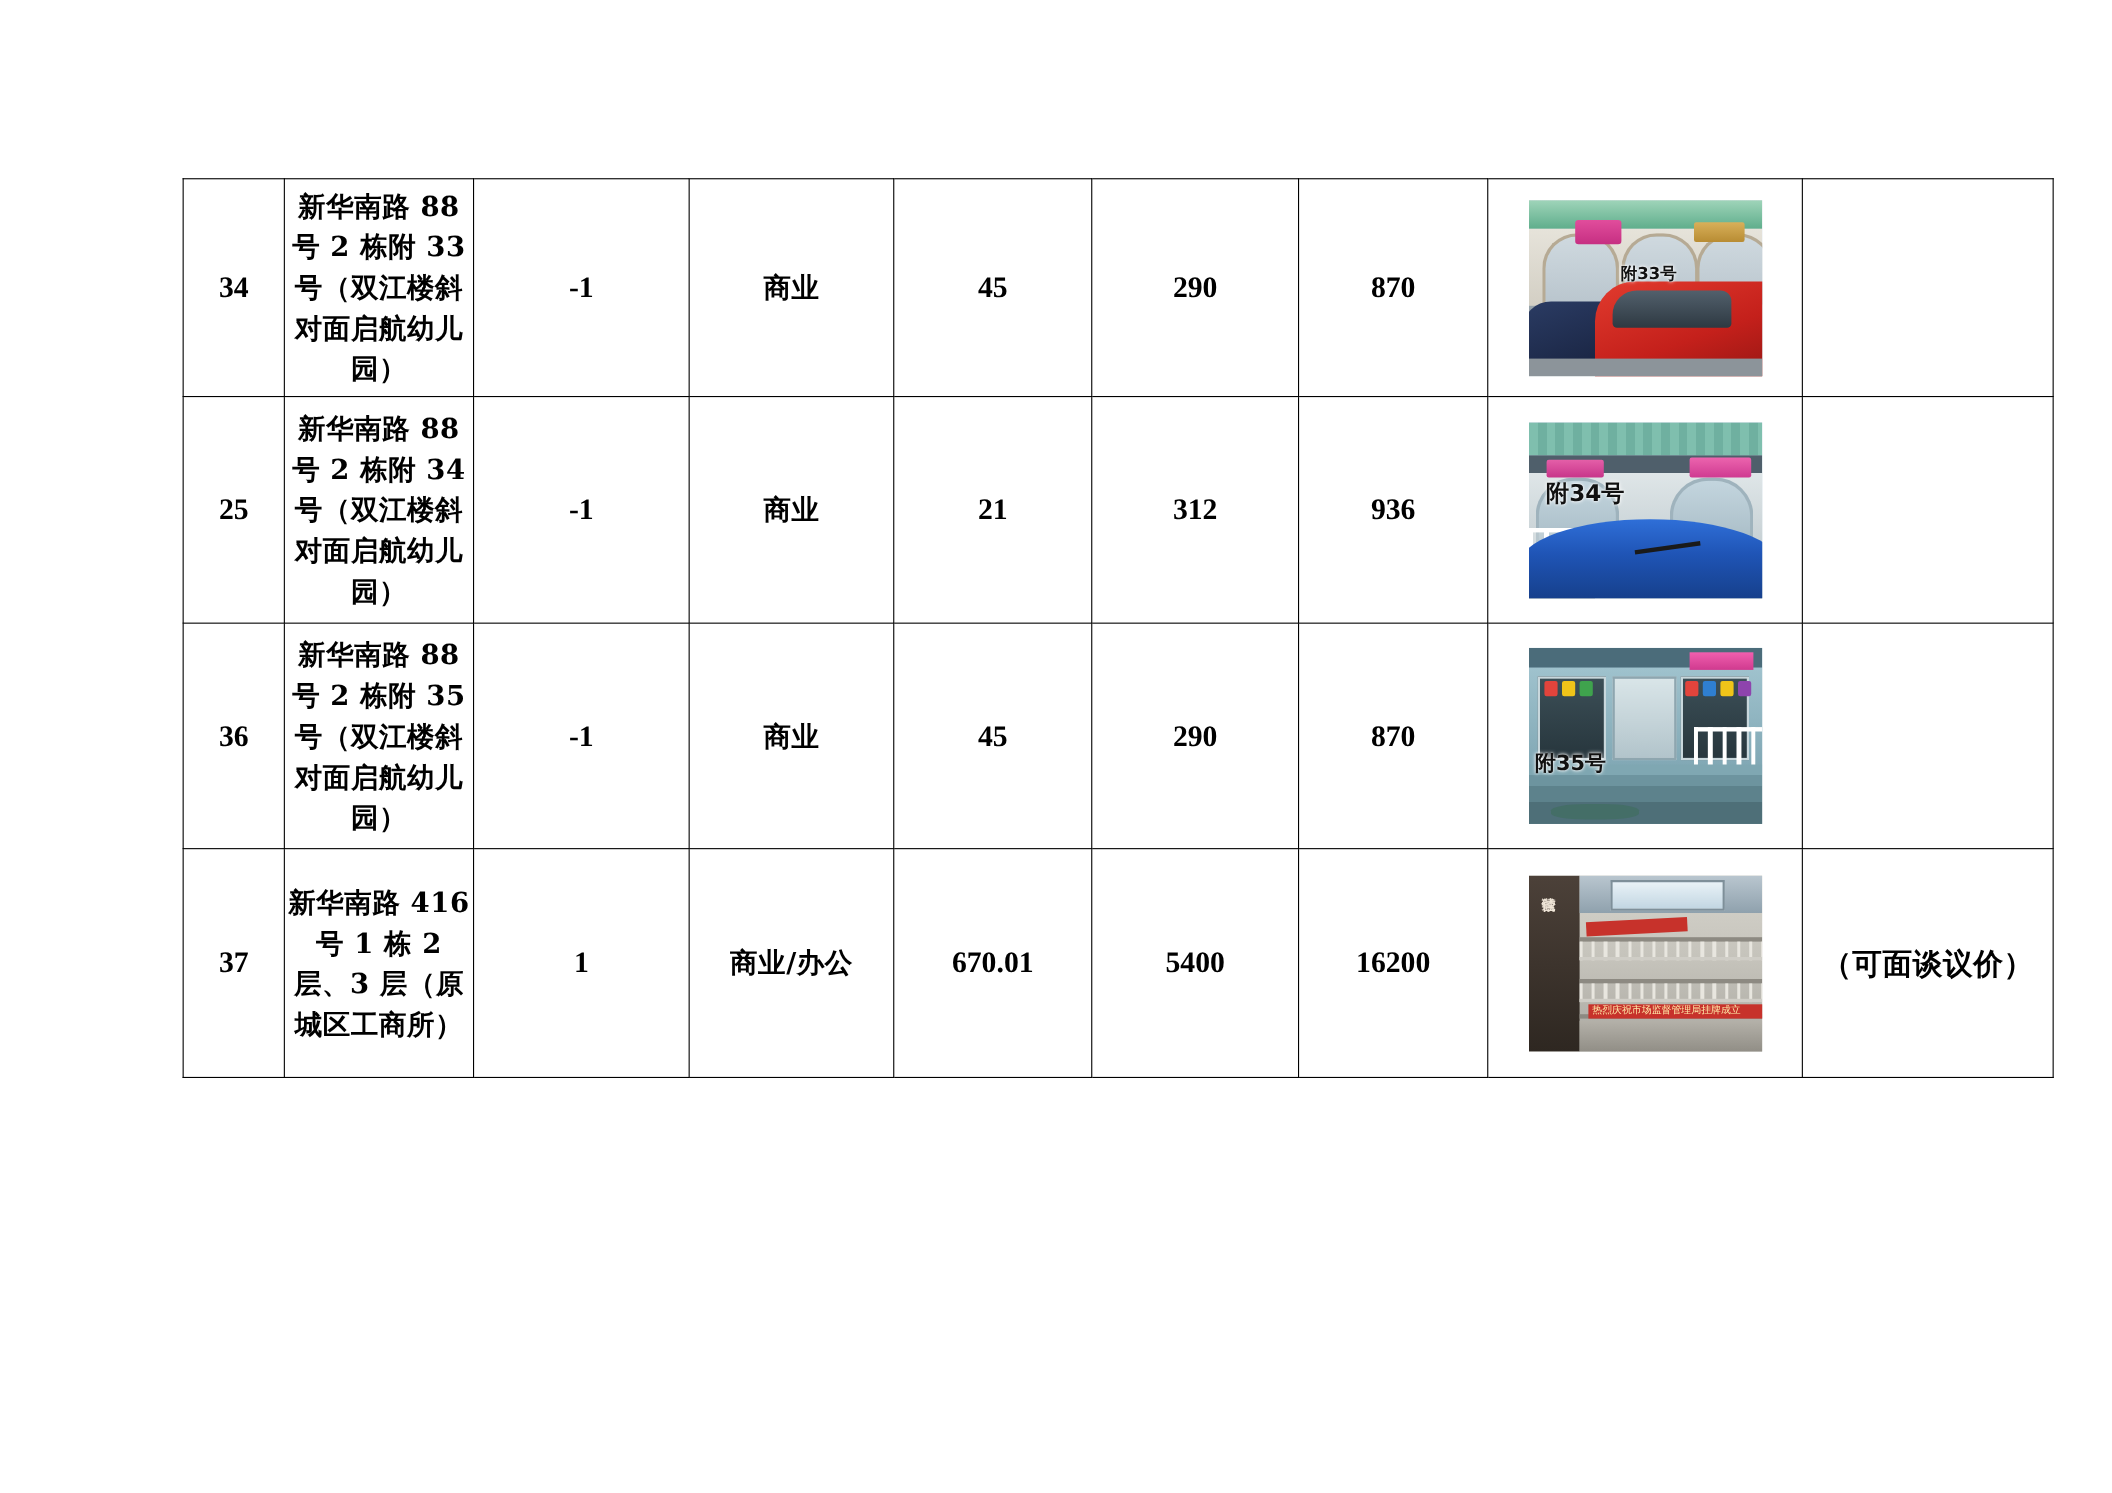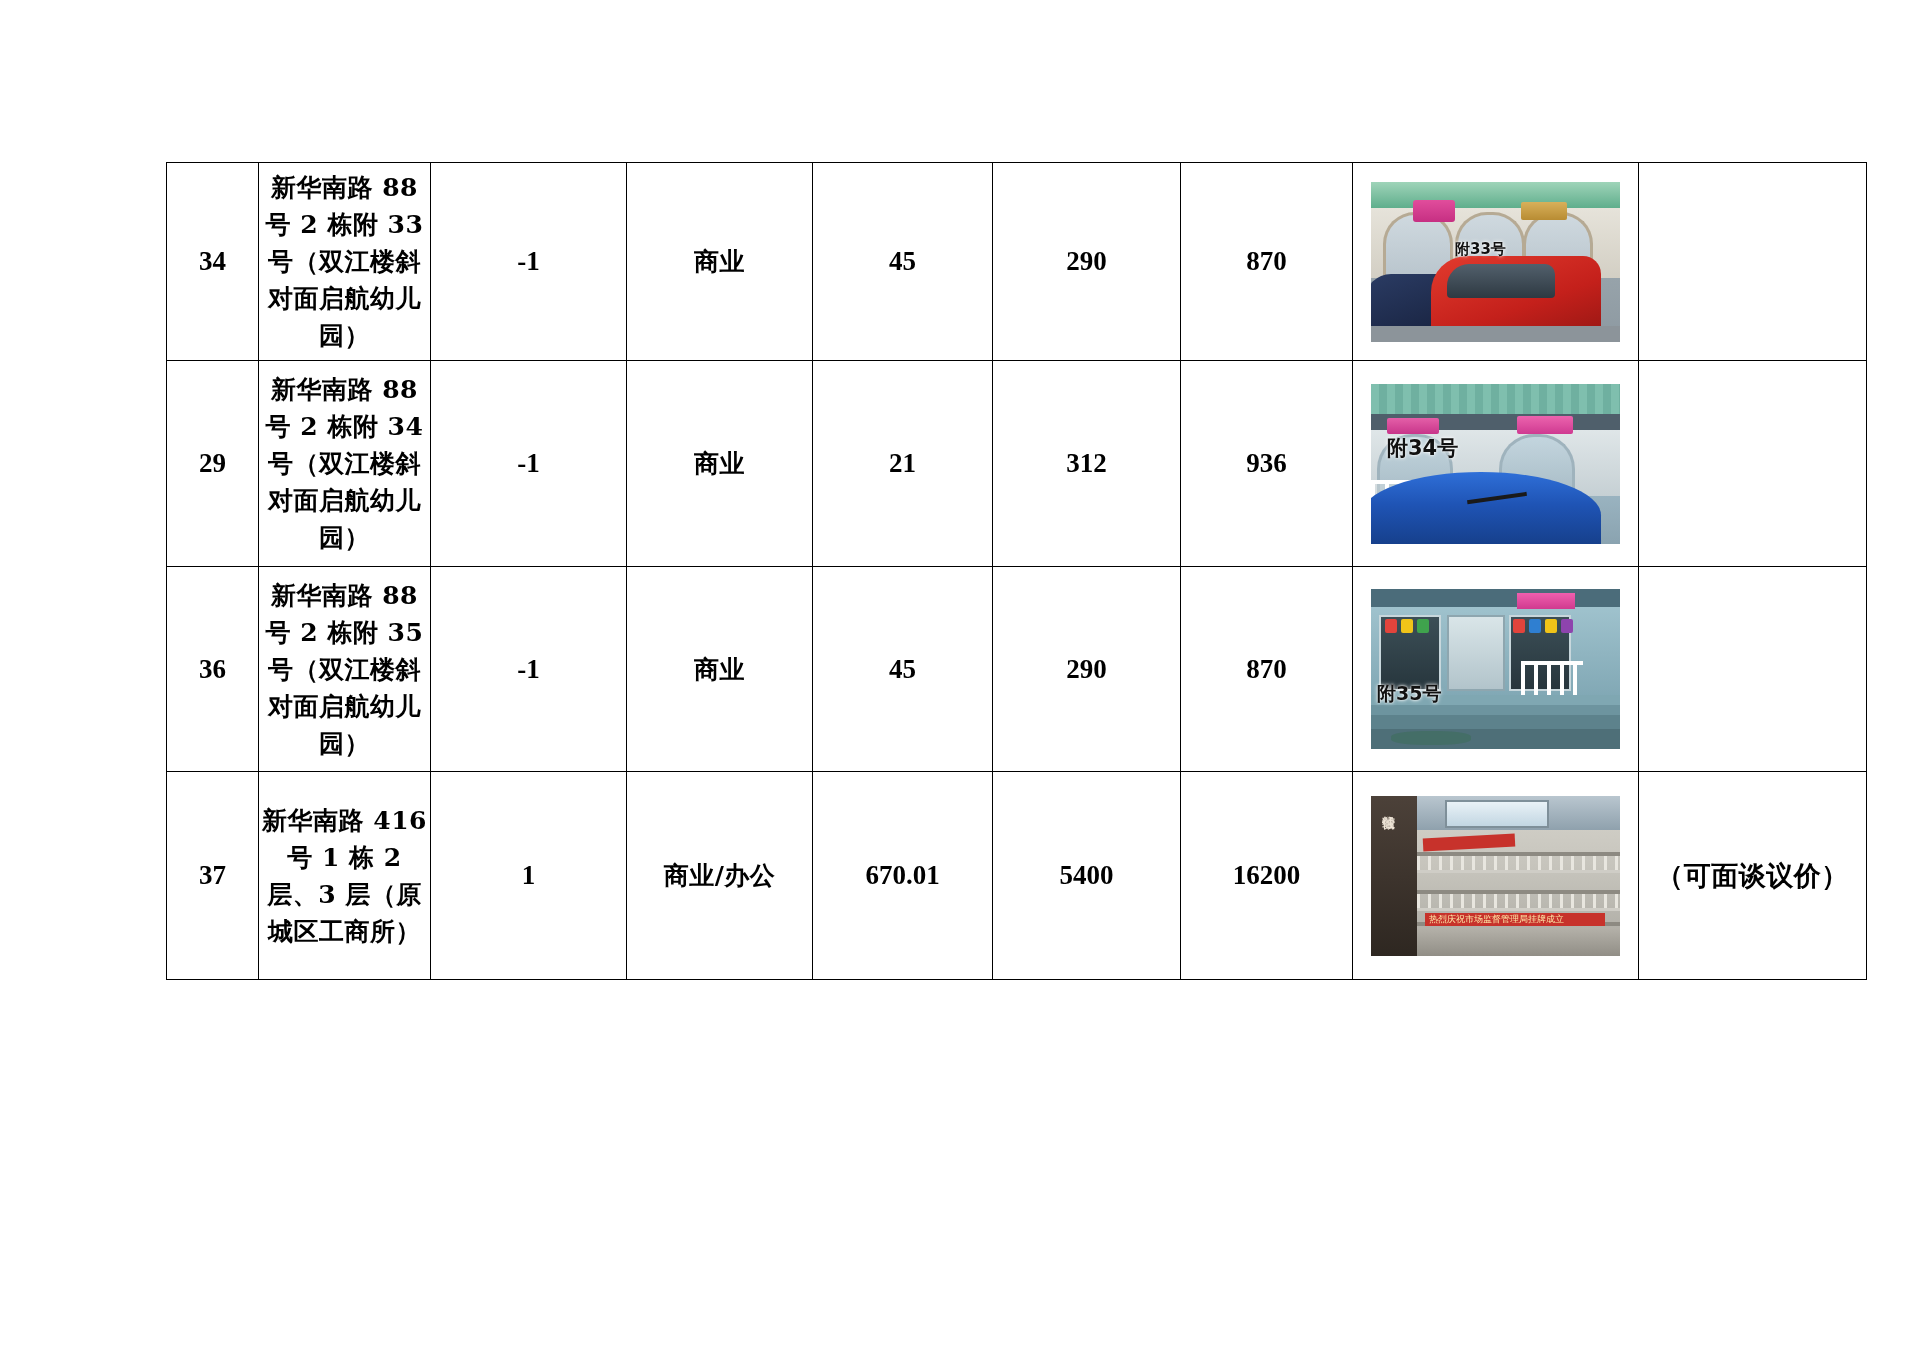--- a/index.html
+++ b/index.html
@@ -85,21 +85,20 @@
   .photo-cell {
     padding: 10px 0;
   }
   .photo {
     width: 212px;
     height: 160px;
     margin: 0 auto;
     position: relative;
     overflow: hidden;
     border: 0;
-    padding-left: 37px;
   }
   .photo .lbl {
     position: absolute;
     font-family: "DejaVu Sans", sans-serif;
     font-weight: 700;
     color: #111;
     text-shadow: 0 0 2px #fff, 0 0 4px #fff;
     font-size: 15px;
     z-index: 9;
   }
@@ -348,21 +347,21 @@
               <div class="bluecar"></div>
               <div class="redcar"></div>
               <div class="ground"></div>
               <div class="lbl" style="left:84px; top:58px;">附33号</div>
             </div>
           </td>
           <td class="cell-note"></td>
         </tr>
 
         <tr style="height:206px;">
-          <td class="cell-idx">29</td>
+          <td class="cell-idx">25</td>
           <td class="cell-addr">新华南路 88 号 2 栋附 34 号（双江楼斜对面启航幼儿园）</td>
           <td class="cell-num">-1</td>
           <td class="cell-use">商业</td>
           <td class="cell-num">21</td>
           <td class="cell-num">312</td>
           <td class="cell-num">936</td>
           <td class="photo-cell">
             <div class="photo ph2">
               <div class="awning"></div>
               <div class="band"></div>

